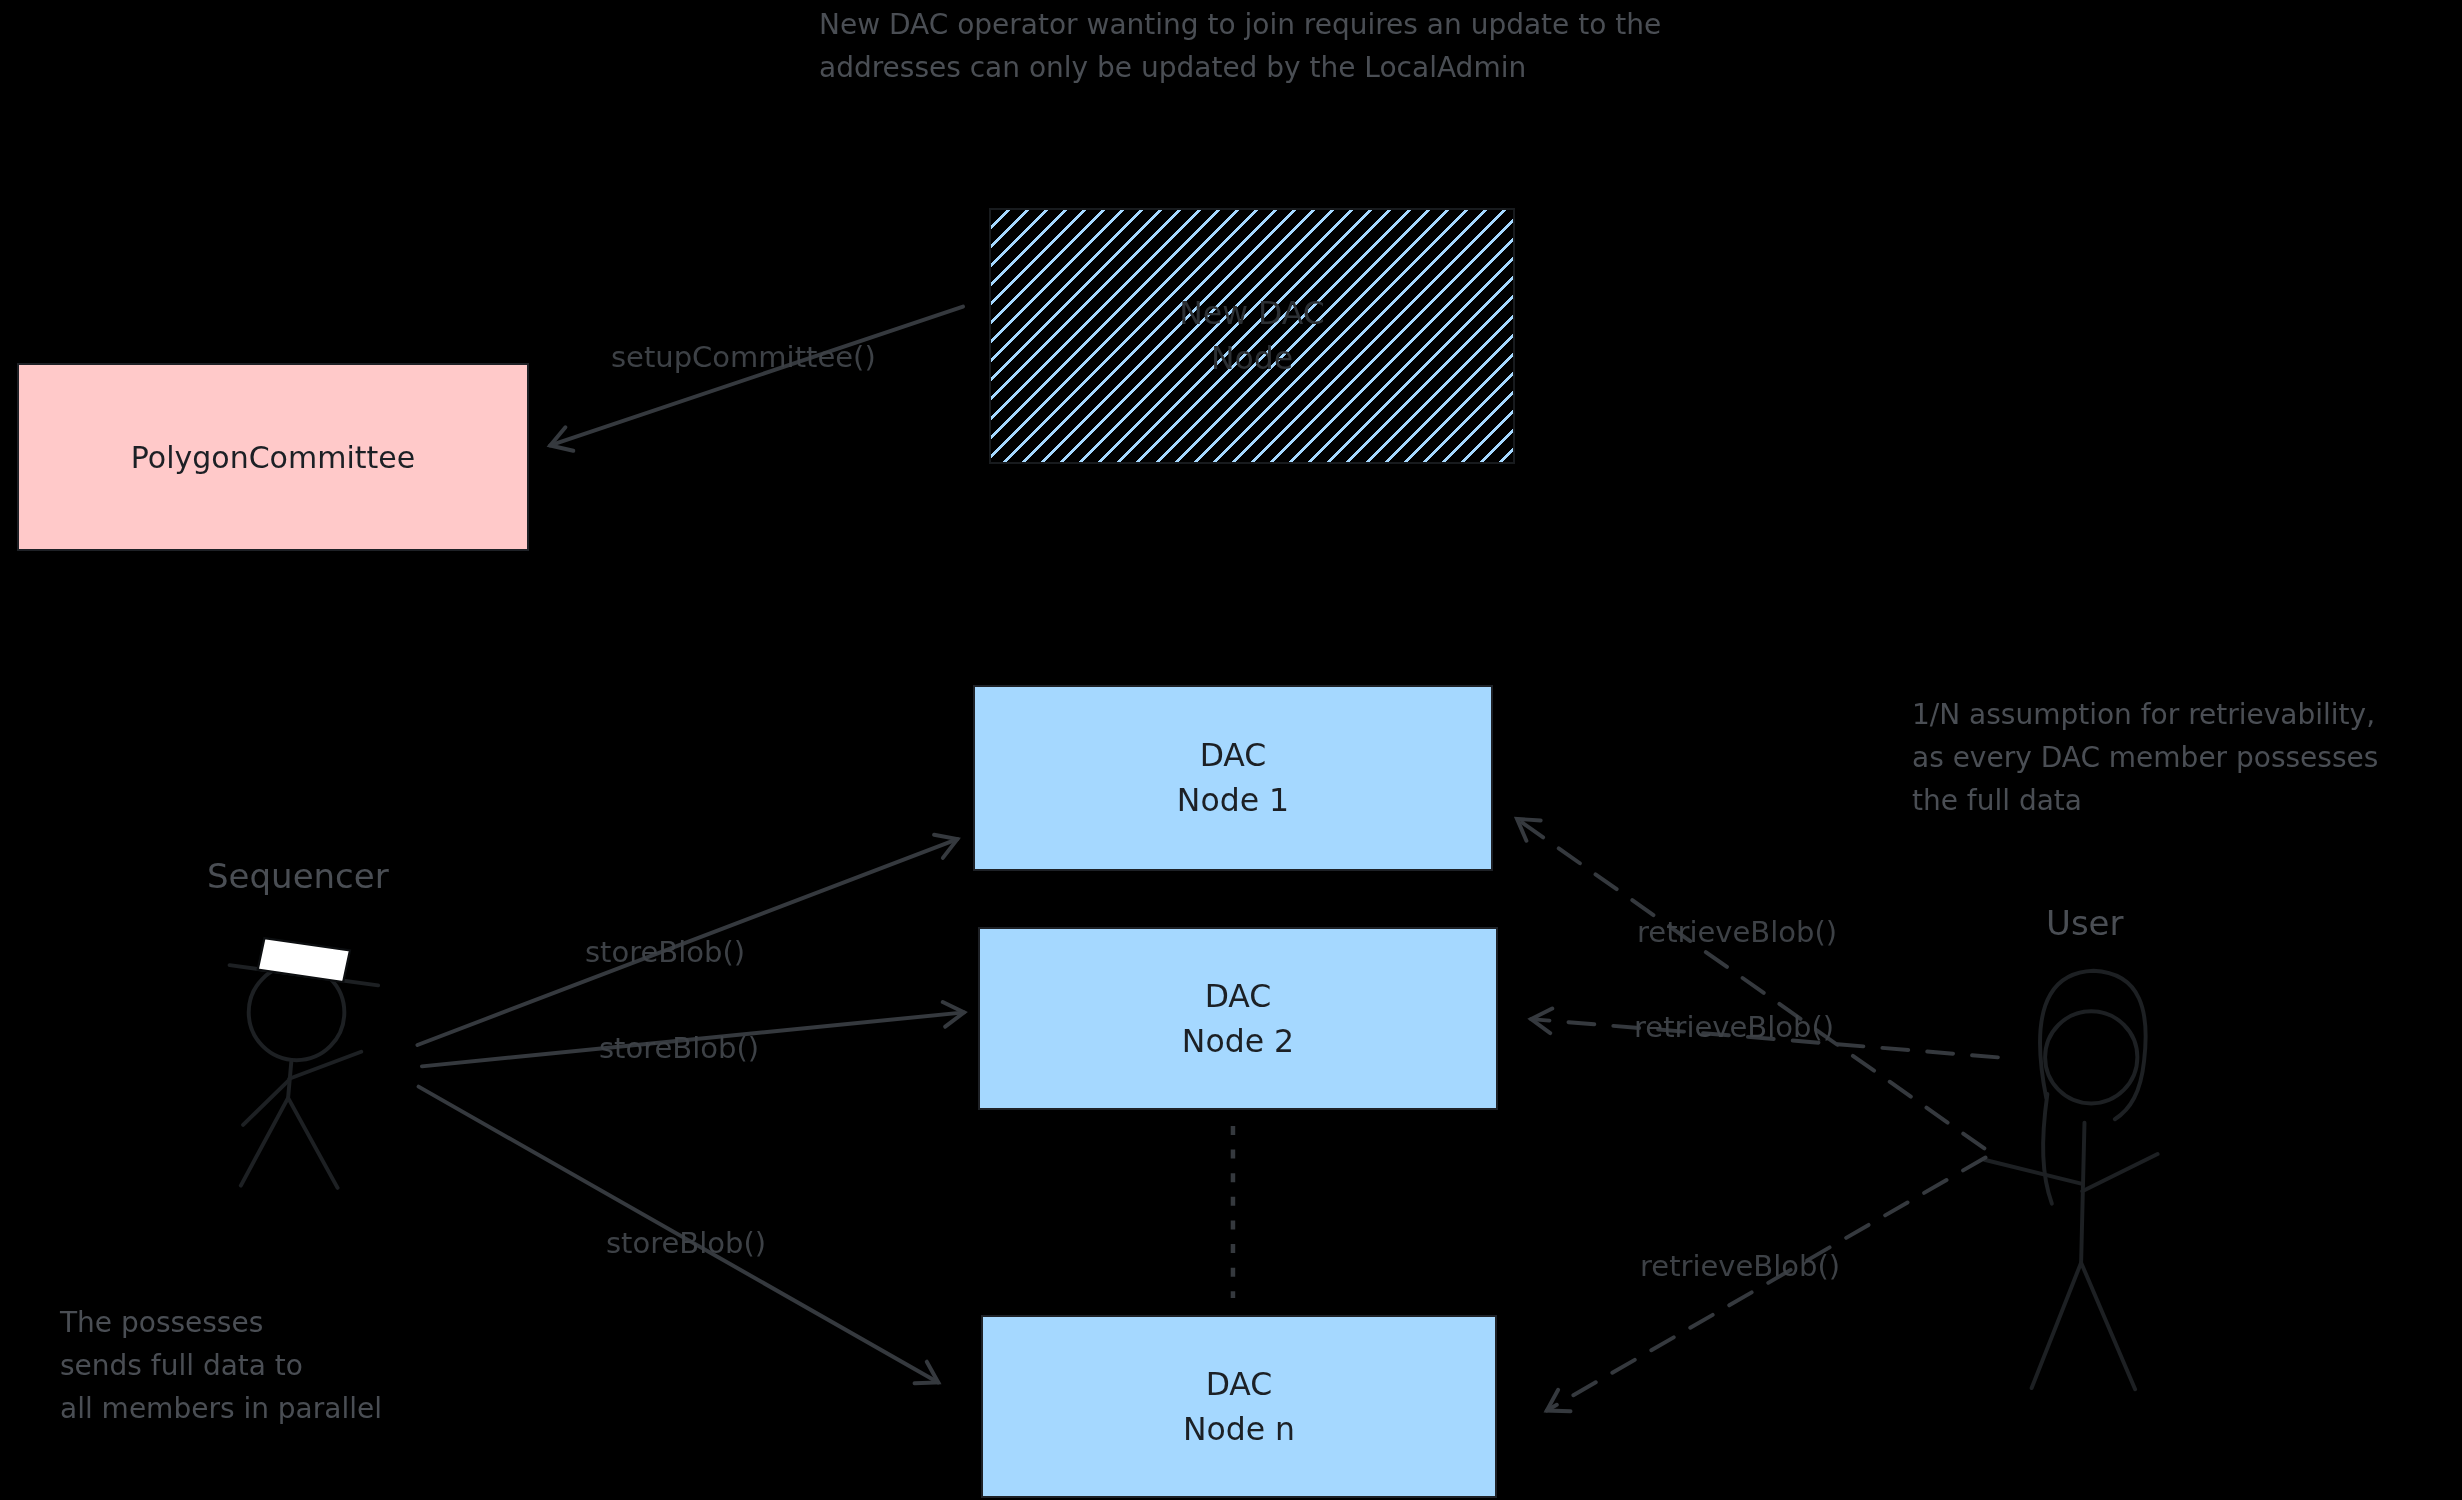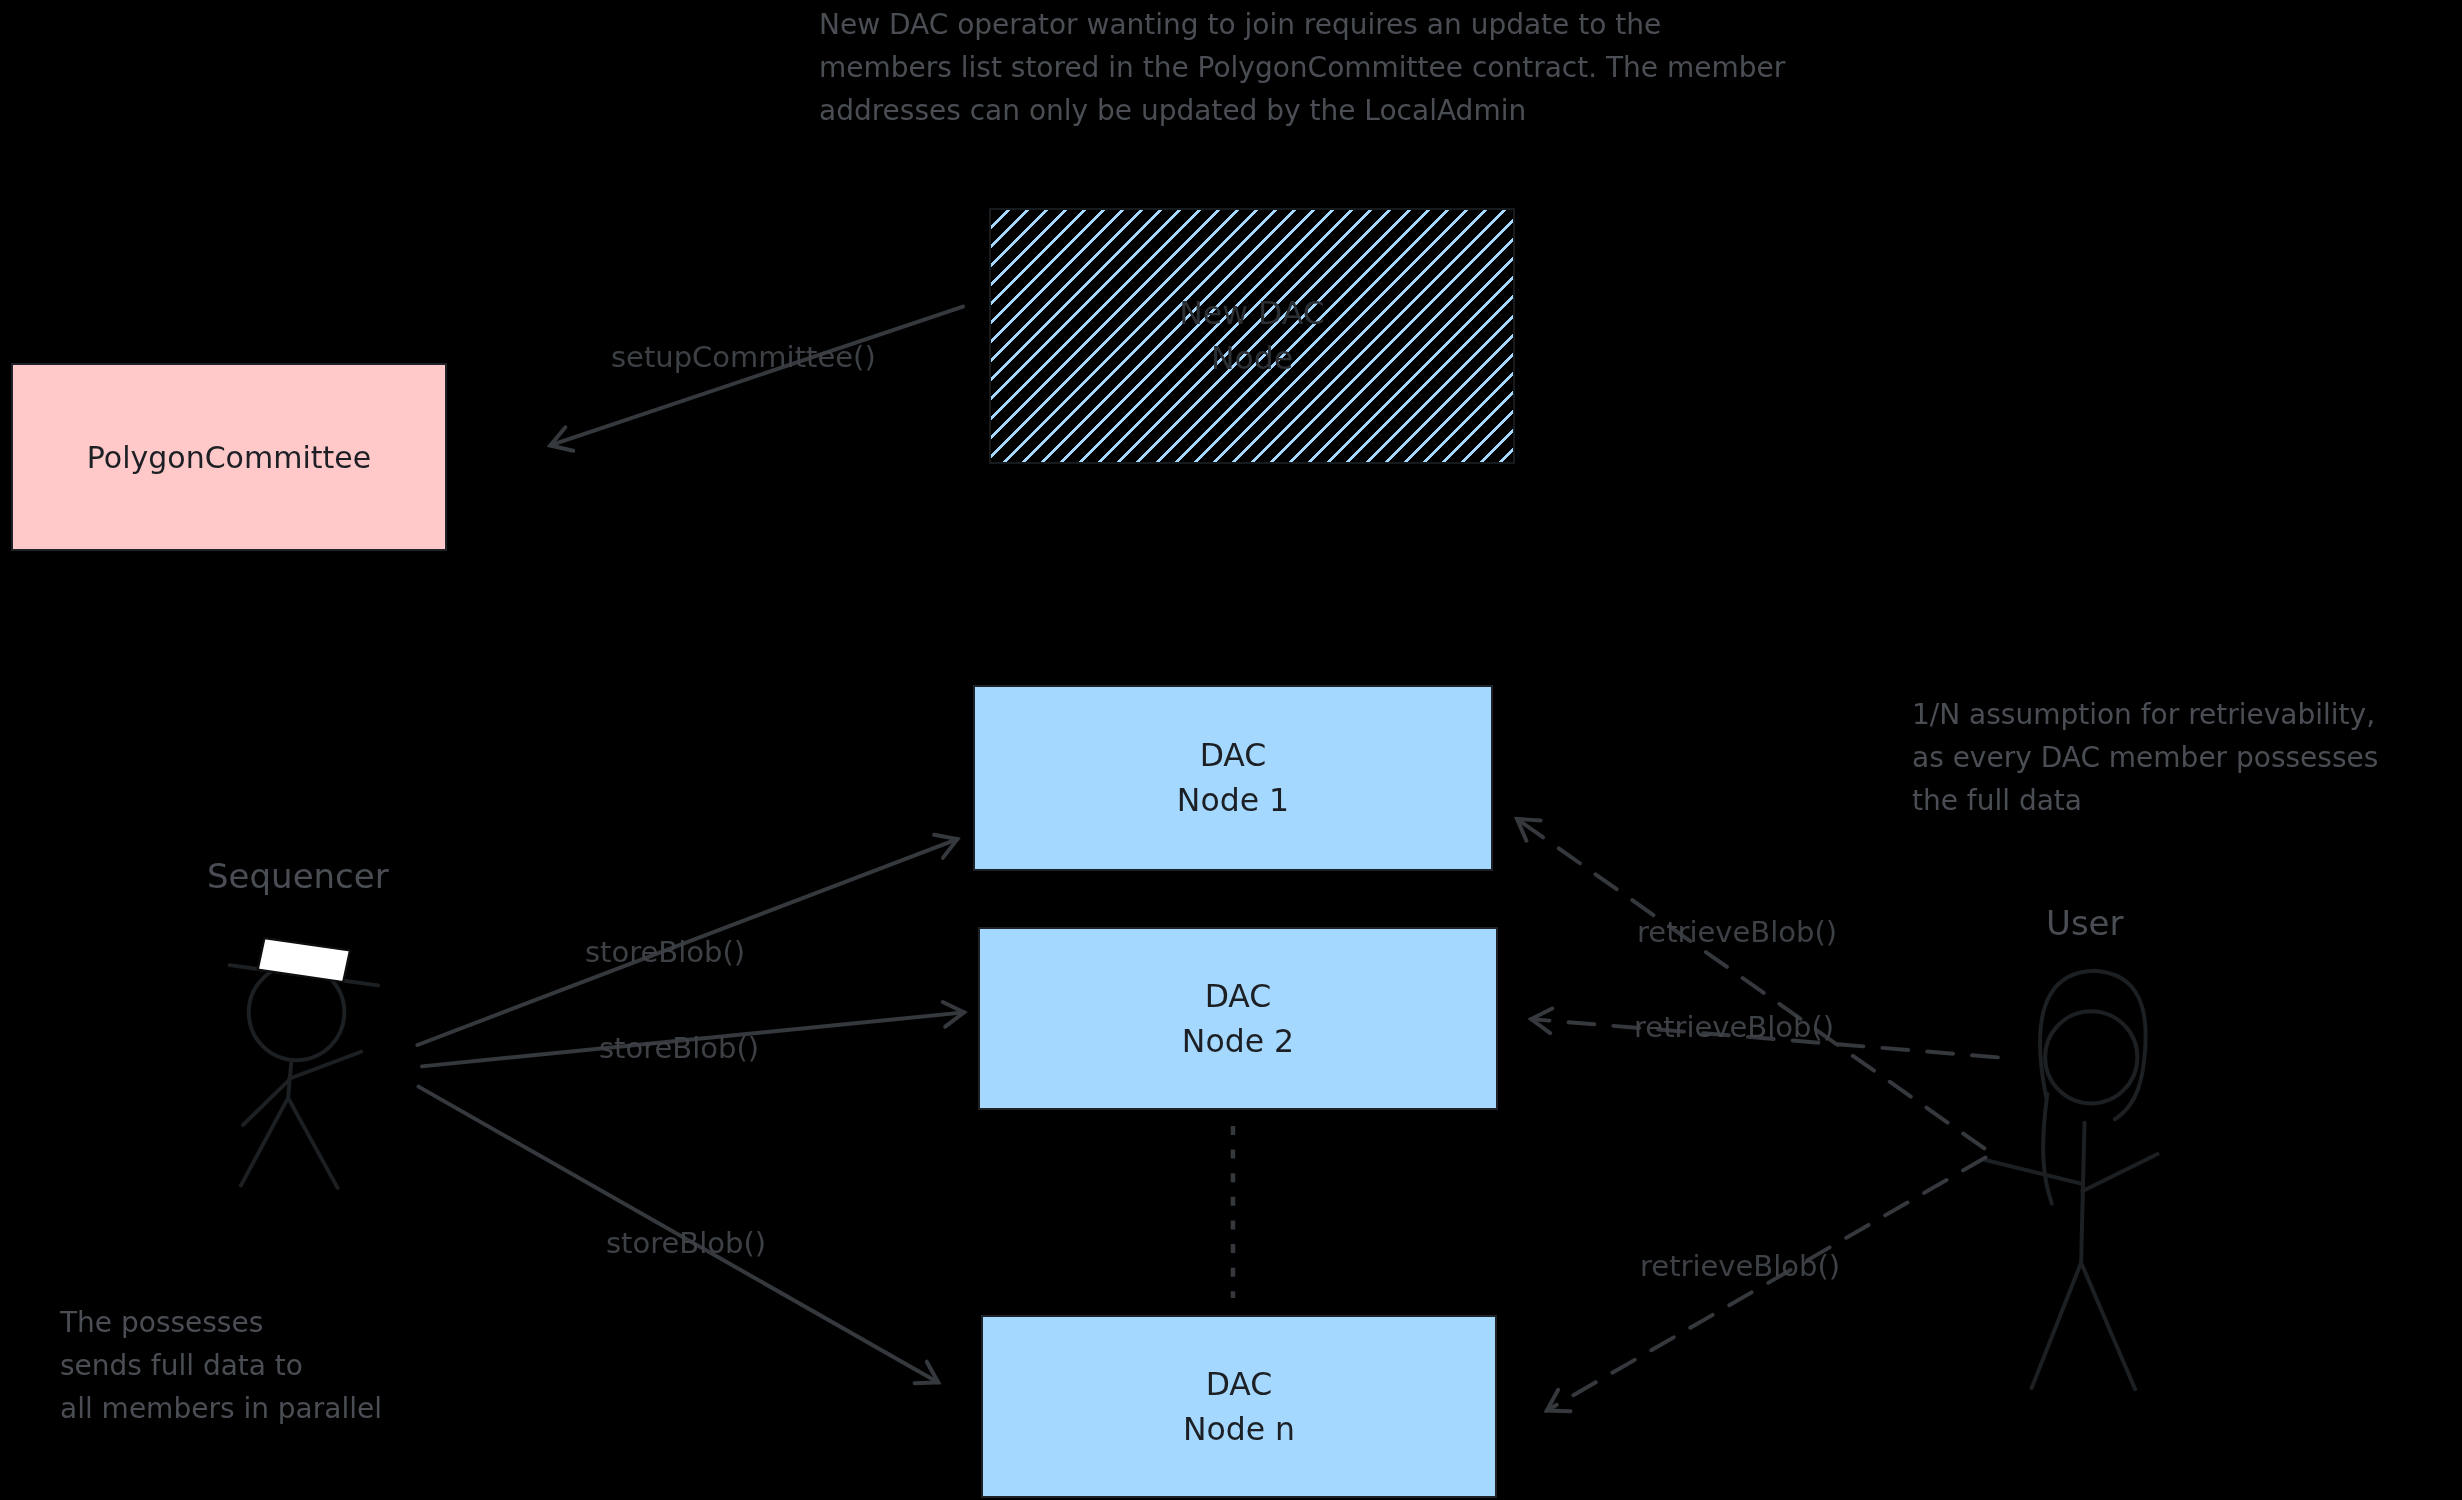--- a/index.html
+++ b/index.html
@@ -102,21 +102,21 @@
     <path class="dotted-line" d="M2192,2002 L2192,2308"></path>
   </svg>
 
   <div class="box hatched" style="left:989px;top:208px;width:526px;height:256px;">
     <div class="box-label">
       <div>New DAC</div>
       <div>Node</div>
     </div>
   </div>
 
-  <div class="box committee" style="left:11px;top:363px;width:436px;height:188px;">
+  <div class="box committee" style="left:17px;top:363px;width:512px;height:188px;">
     <div class="box-label">PolygonCommittee</div>
   </div>
 
   <div class="box node" style="left:973px;top:685px;width:520px;height:186px;">
     <div class="box-label">
       <div>DAC</div>
       <div>Node 1</div>
     </div>
   </div>
 
@@ -129,21 +129,20 @@
 
   <div class="box node" style="left:981px;top:1315px;width:516px;height:183px;">
     <div class="box-label">
       <div>DAC</div>
       <div>Node n</div>
     </div>
   </div>
 
   <div class="note" style="left:789px;top:3.4px;margin-left:30px;">
     <div>New DAC operator wanting to join requires an update to the</div>
-    <div>members list stored in the PolygonCommittee contract. The member</div>
     <div>addresses can only be updated by the LocalAdmin</div>
   </div>
 
   <div class="note" style="left:1912px;top:693px;">
     <div>1/N assumption for retrievability,</div>
     <div>as every DAC member possesses</div>
     <div>the full data</div>
   </div>
 
   <div class="note" style="left:60px;top:1301px;">

